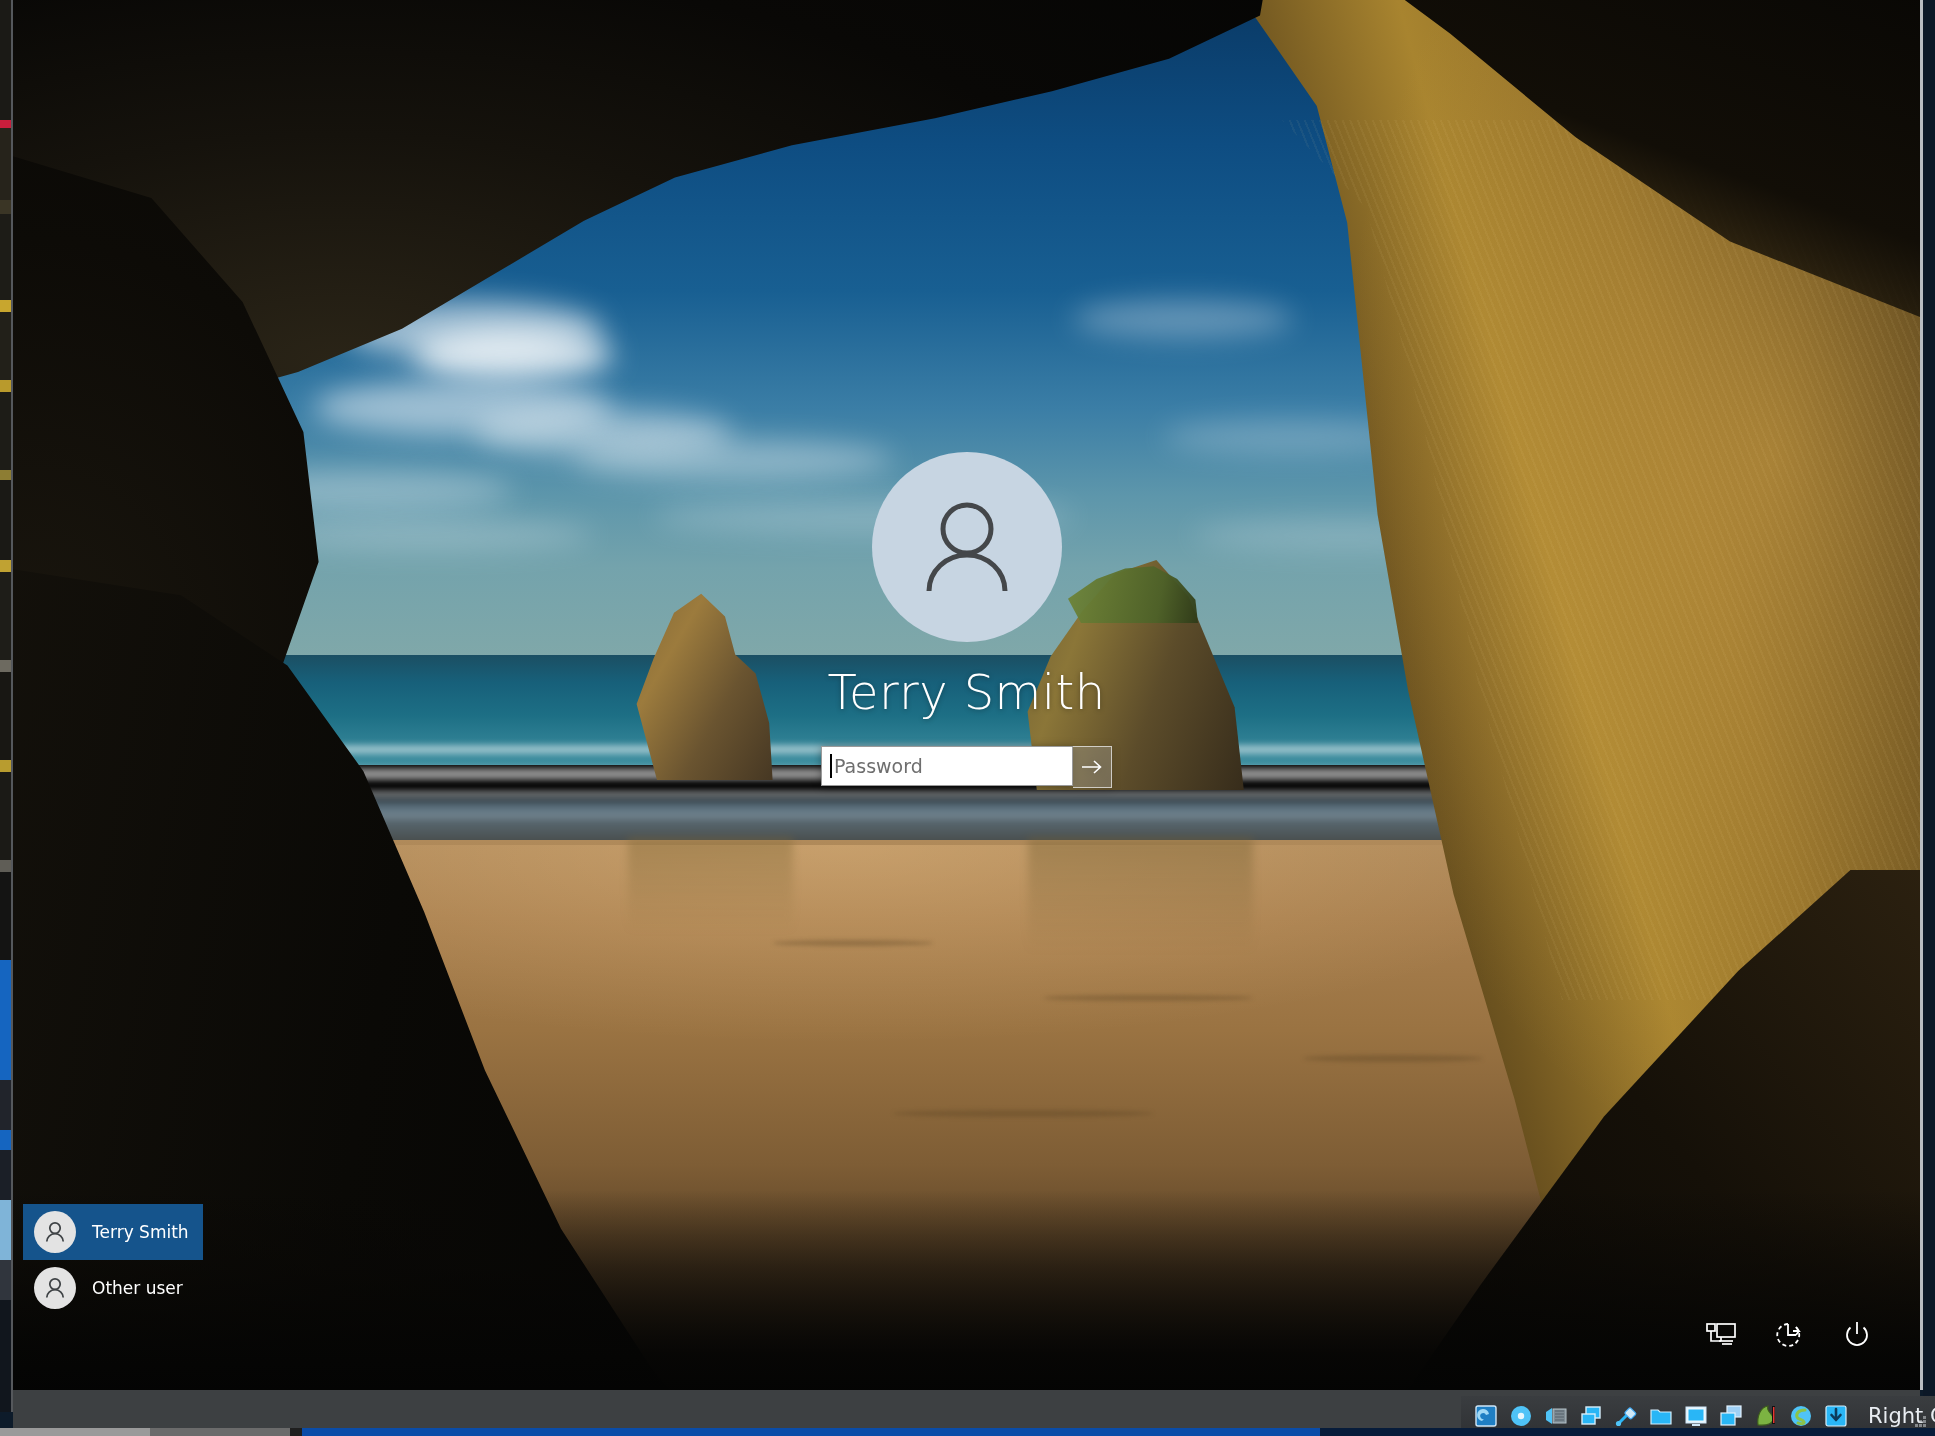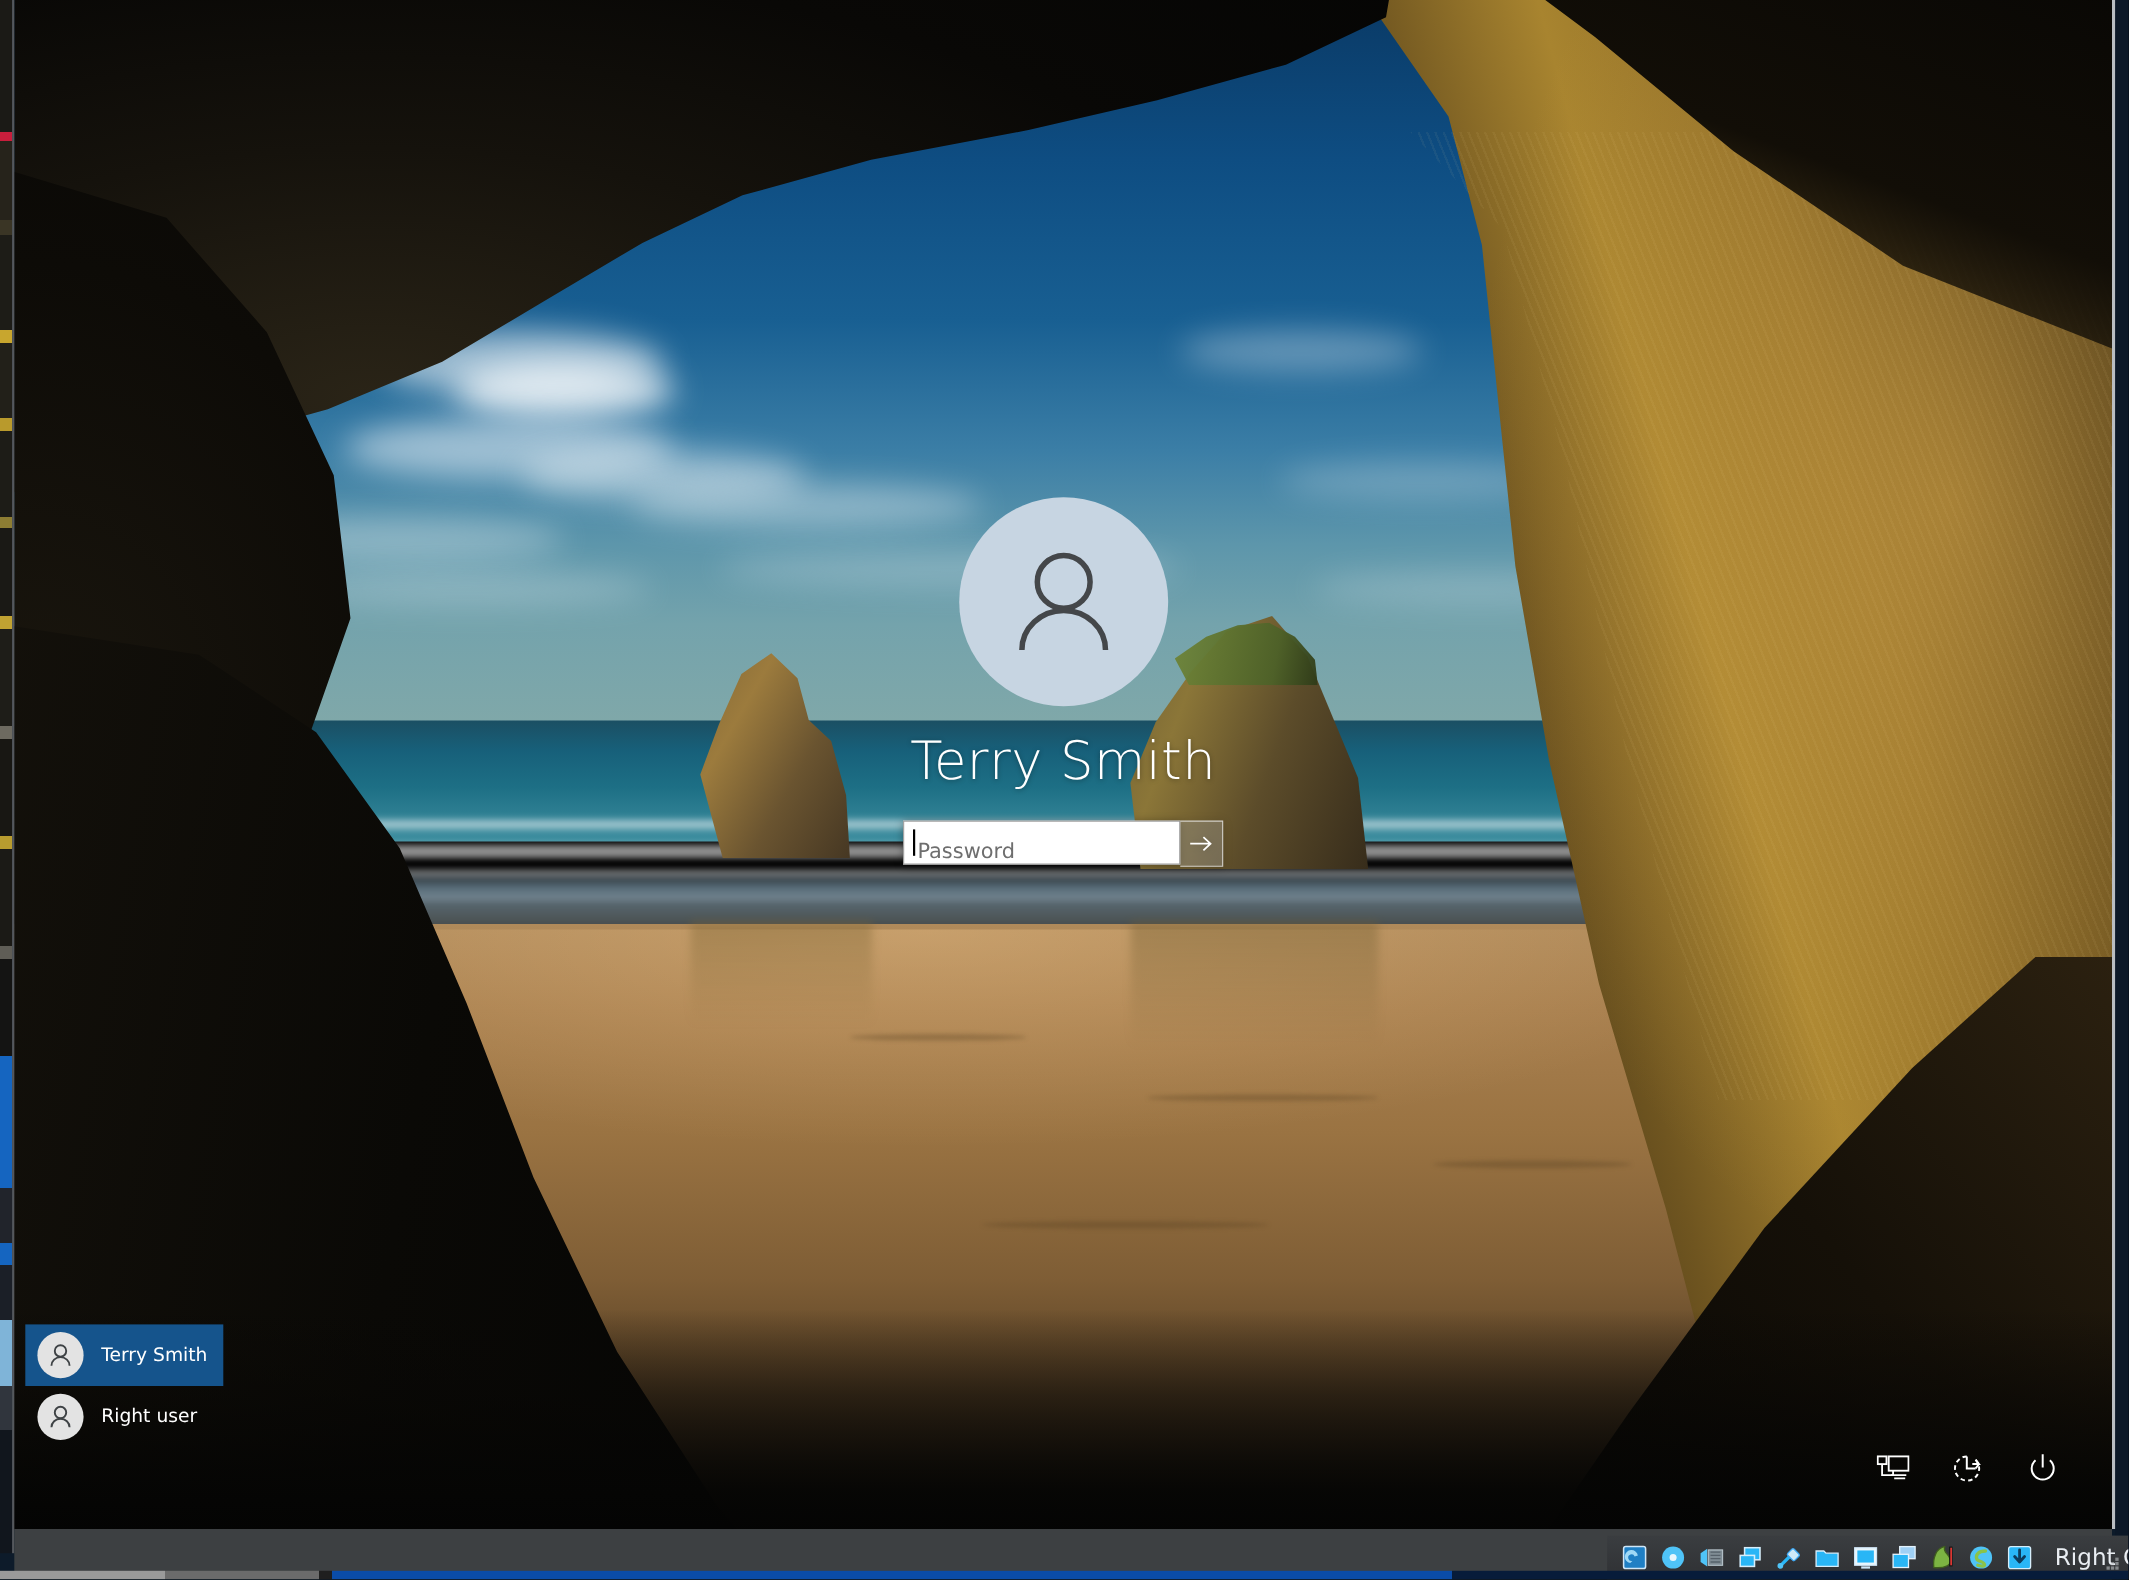--- a/index.html
+++ b/index.html
@@ -144,21 +144,21 @@
   .login{position:absolute;left:0;right:0;top:452px;display:flex;flex-direction:column;
       align-items:center;z-index:20;}
   .avatar{width:190px;height:190px;border-radius:50%;background:#c7d5e2;
       display:flex;align-items:center;justify-content:center;}
   .avatar svg{display:block;}
   .username{margin-top:22px;color:#fff;font-size:48px;font-weight:300;letter-spacing:.4px;
       text-shadow:0 1px 5px rgba(0,0,0,.35);font-family:"DejaVu Sans", sans-serif;}
   .pwrow{margin-top:26px;display:flex;align-items:stretch;
       filter:drop-shadow(0 1px 4px rgba(0,0,0,.35));}
   .pwbox{position:relative;width:250px;height:38px;background:#fff;
-      border:1px solid #9a9a9a;display:flex;align-items:flex-end;}
+      border:1px solid #9a9a9a;display:flex;align-items:center;}
   .caret{position:absolute;left:8px;top:7px;width:1.5px;height:24px;background:#000;}
   .pwtext{margin-left:12px;color:#6e6e6e;font-size:19px;font-weight:400;
       font-family:"DejaVu Sans", sans-serif;}
   .gobtn{width:38px;height:40px;background:rgba(190,190,190,.30);
       border:1px solid rgba(235,235,235,.75);border-left:none;
       display:flex;align-items:center;justify-content:center;cursor:pointer;}
 
   
   .userlist{position:absolute;left:10px;bottom:74px;z-index:25;}
   .userrow{display:flex;align-items:center;height:56px;padding:0 14px 0 11px;cursor:pointer;}
@@ -274,21 +274,21 @@
         </div>
         <div class="ulabel">Terry Smith</div>
       </div>
       <div class="userrow">
         <div class="uavatar">
           <svg width="26" height="26" viewBox="0 0 120 120" aria-hidden="true">
             <circle cx="60" cy="42" r="24" fill="none" stroke="#3e4245" stroke-width="8"></circle>
             <path d="M22 104 a38 36 0 0 1 76 0" fill="none" stroke="#3e4245" stroke-width="8"></path>
           </svg>
         </div>
-        <div class="ulabel">Right user</div>
+        <div class="ulabel">Other user</div>
       </div>
     </div>
 
     <div class="sysicons">
       <div class="sysicon">
         <svg width="30" height="26" viewBox="0 0 30 26" aria-hidden="true">
           <rect x="11" y="2" width="18" height="13" fill="none" stroke="#fff" stroke-width="1.7"></rect>
           <rect x="1" y="2" width="8" height="7" fill="none" stroke="#fff" stroke-width="1.7"></rect>
           <path d="M5 9 V19 H15 M15 15 V19" fill="none" stroke="#fff" stroke-width="1.7"></path>
           <path d="M13 19 H27" stroke="#fff" stroke-width="1.7"></path>

